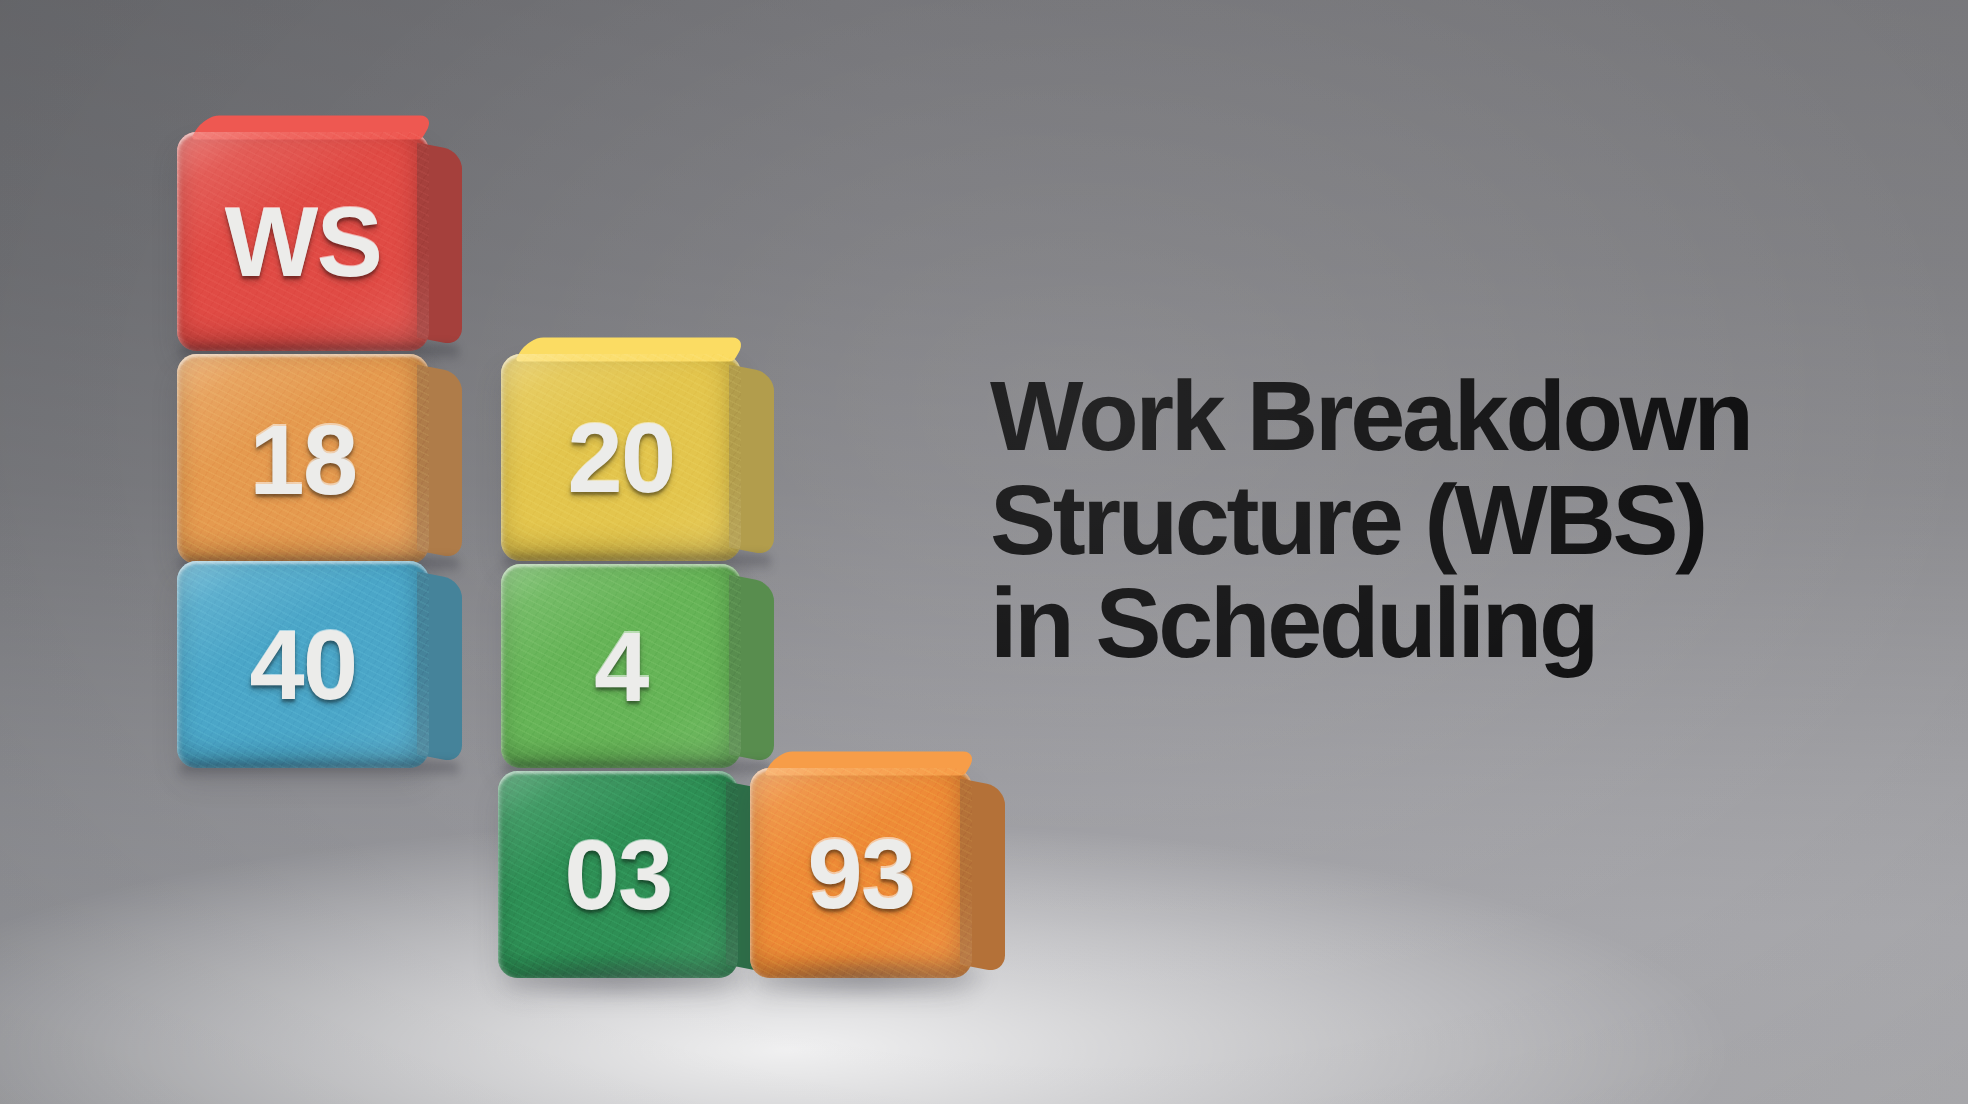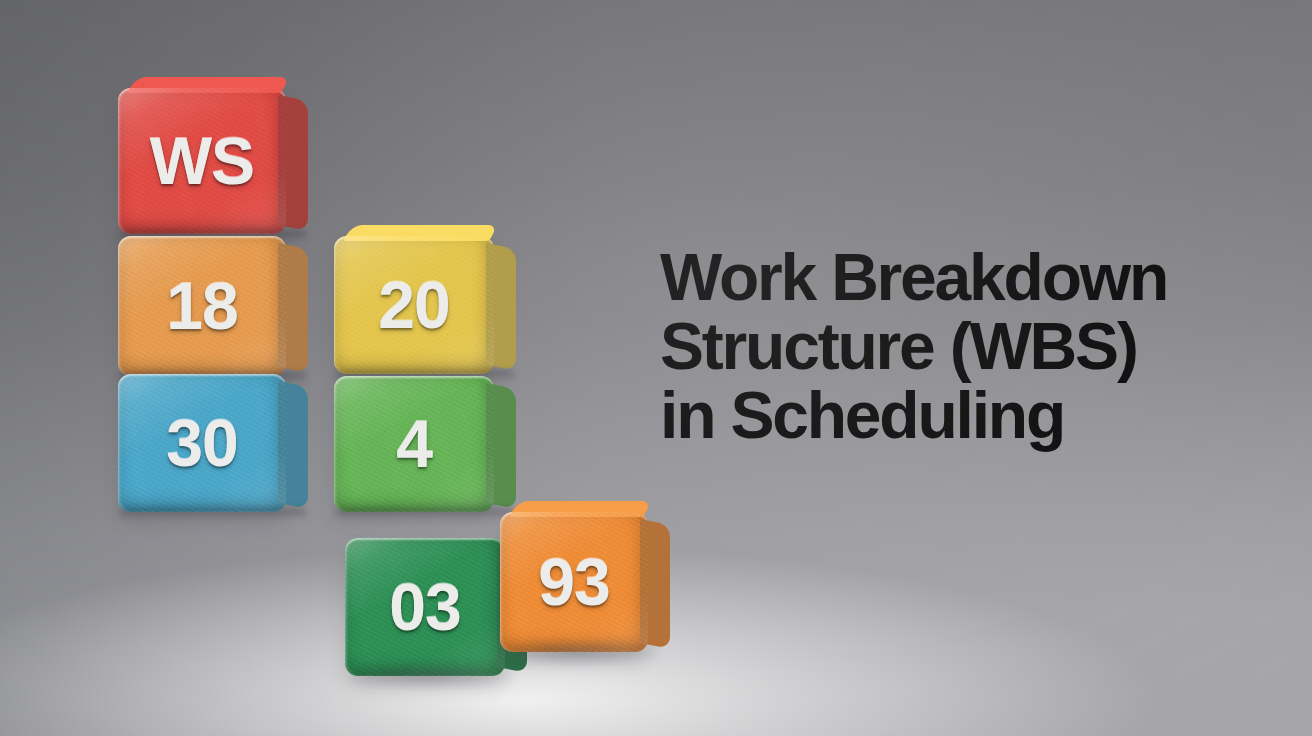--- a/index.html
+++ b/index.html
@@ -190,39 +190,39 @@
         <div class="side" style="background: rgb(229, 154, 79);"></div>
         <div class="texture"></div>
         <div class="gloss"></div>
         <div class="label">18</div>
         <div class="seam"></div>
       </div>
       <div class="block" style="left: 118px; top: 374px; width: 168px; height: 138px; background: rgb(75, 166, 200); z-index: 98;">
         <div class="side" style="background: rgb(75, 166, 200);"></div>
         <div class="texture"></div>
         <div class="gloss"></div>
-        <div class="label">30</div>
+        <div class="label">40</div>
         <div class="seam"></div>
       </div>
       <div class="block" style="left: 334px; top: 236px; width: 160px; height: 138px; background: rgb(227, 197, 77); z-index: 97;">
         <div class="side" style="background: rgb(227, 197, 77);"></div>
         <div class="topface" style="background: rgb(227, 197, 77);"></div>
         <div class="texture"></div>
         <div class="gloss"></div>
         <div class="label">20</div>
         <div class="seam"></div>
       </div>
       <div class="block" style="left: 334px; top: 376px; width: 160px; height: 136px; background: rgb(102, 180, 87); z-index: 98;">
         <div class="side" style="background: rgb(102, 180, 87);"></div>
         <div class="texture"></div>
         <div class="gloss"></div>
         <div class="label">4</div>
         <div class="seam"></div>
       </div>
-      <div class="block" style="left: 345px; top: 514px; width: 160px; height: 138px; background: rgb(46, 143, 85); z-index: 99; margin-top: 24px;">
+      <div class="block" style="left: 332px; top: 514px; width: 160px; height: 138px; background: rgb(46, 143, 85); z-index: 99;">
         <div class="side" style="background: rgb(46, 143, 85);"></div>
         <div class="texture"></div>
         <div class="gloss"></div>
         <div class="label">03</div>
         <div class="contact"></div>
       </div>
       <div class="block" style="left: 500px; top: 512px; width: 148px; height: 140px; background: rgb(238, 139, 55); z-index: 99;">
         <div class="side" style="background: rgb(238, 139, 55);"></div>
         <div class="topface" style="background: rgb(238, 139, 55);"></div>
         <div class="texture"></div>

